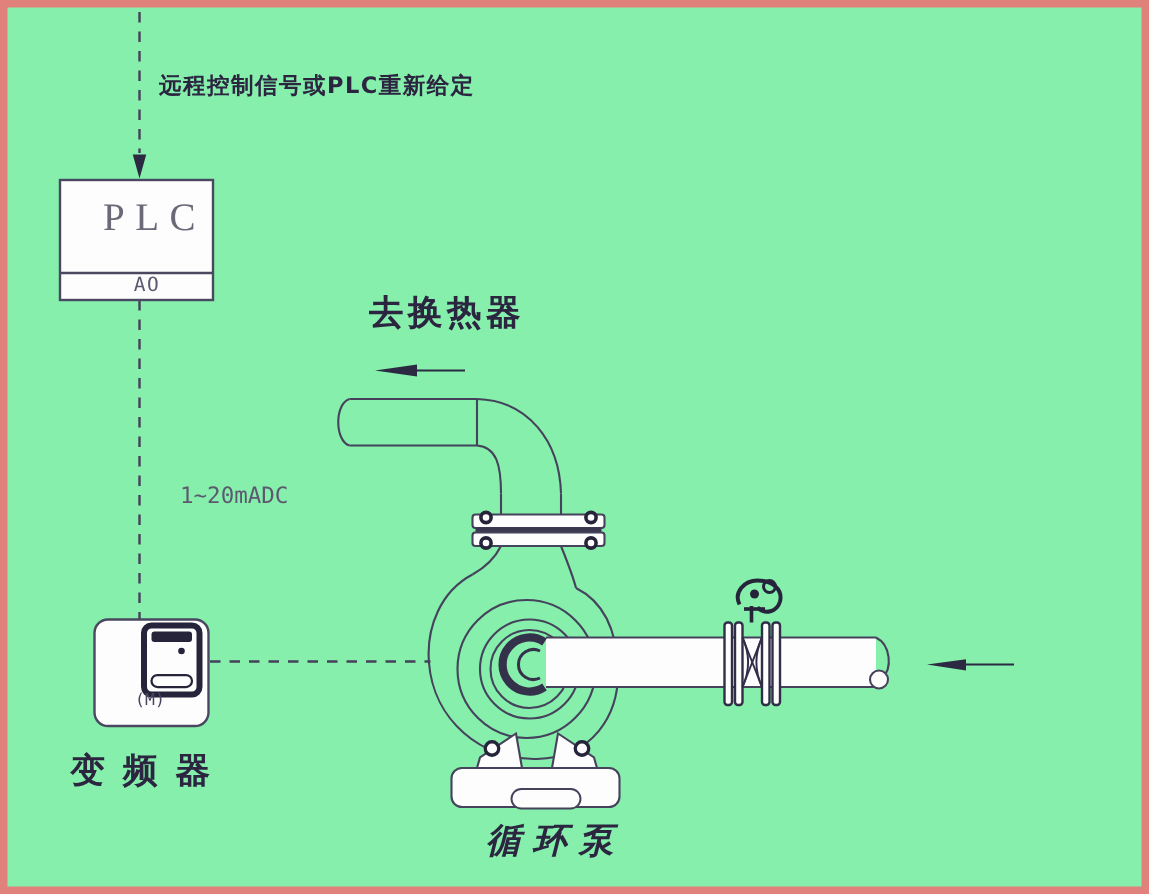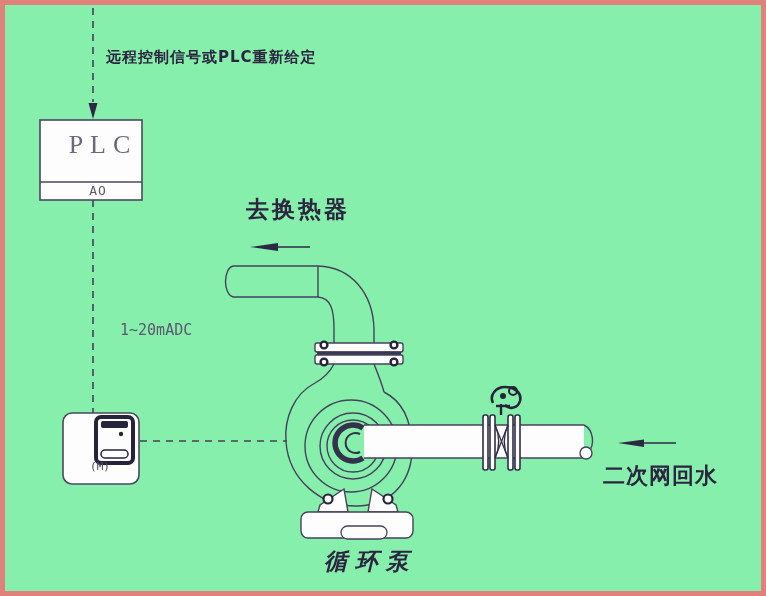--- a/index.html
+++ b/index.html
@@ -160,19 +160,19 @@
 
   <div class="lbl note" style="left:106px;top:49px;">远程控制信号或PLC重新给定</div>
 
   <div class="plc-text">PLC</div>
   <div class="ao-text">AO</div>
 
   <div class="lbl cad" style="left:120px;top:322px;font-size:15px;">1~20mADC</div>
 
   <div class="lbl big" style="left:246px;top:197px;letter-spacing:3px;">去换热器</div>
 
-  <div class="lbl big" style="left:603px;top:464px;font-size:22px;letter-spacing:1px;">二次网回水</div>
 
+  <div class="lbl big" style="left:47px;top:502px;letter-spacing:12px;">变频器</div>
 
   <div class="vfd-inner">(M)</div>
 
   <div class="lbl big" style="left:324px;top:549px;letter-spacing:8px;font-style:italic;">循环泵</div>
 </div>
 
 </body></html>

